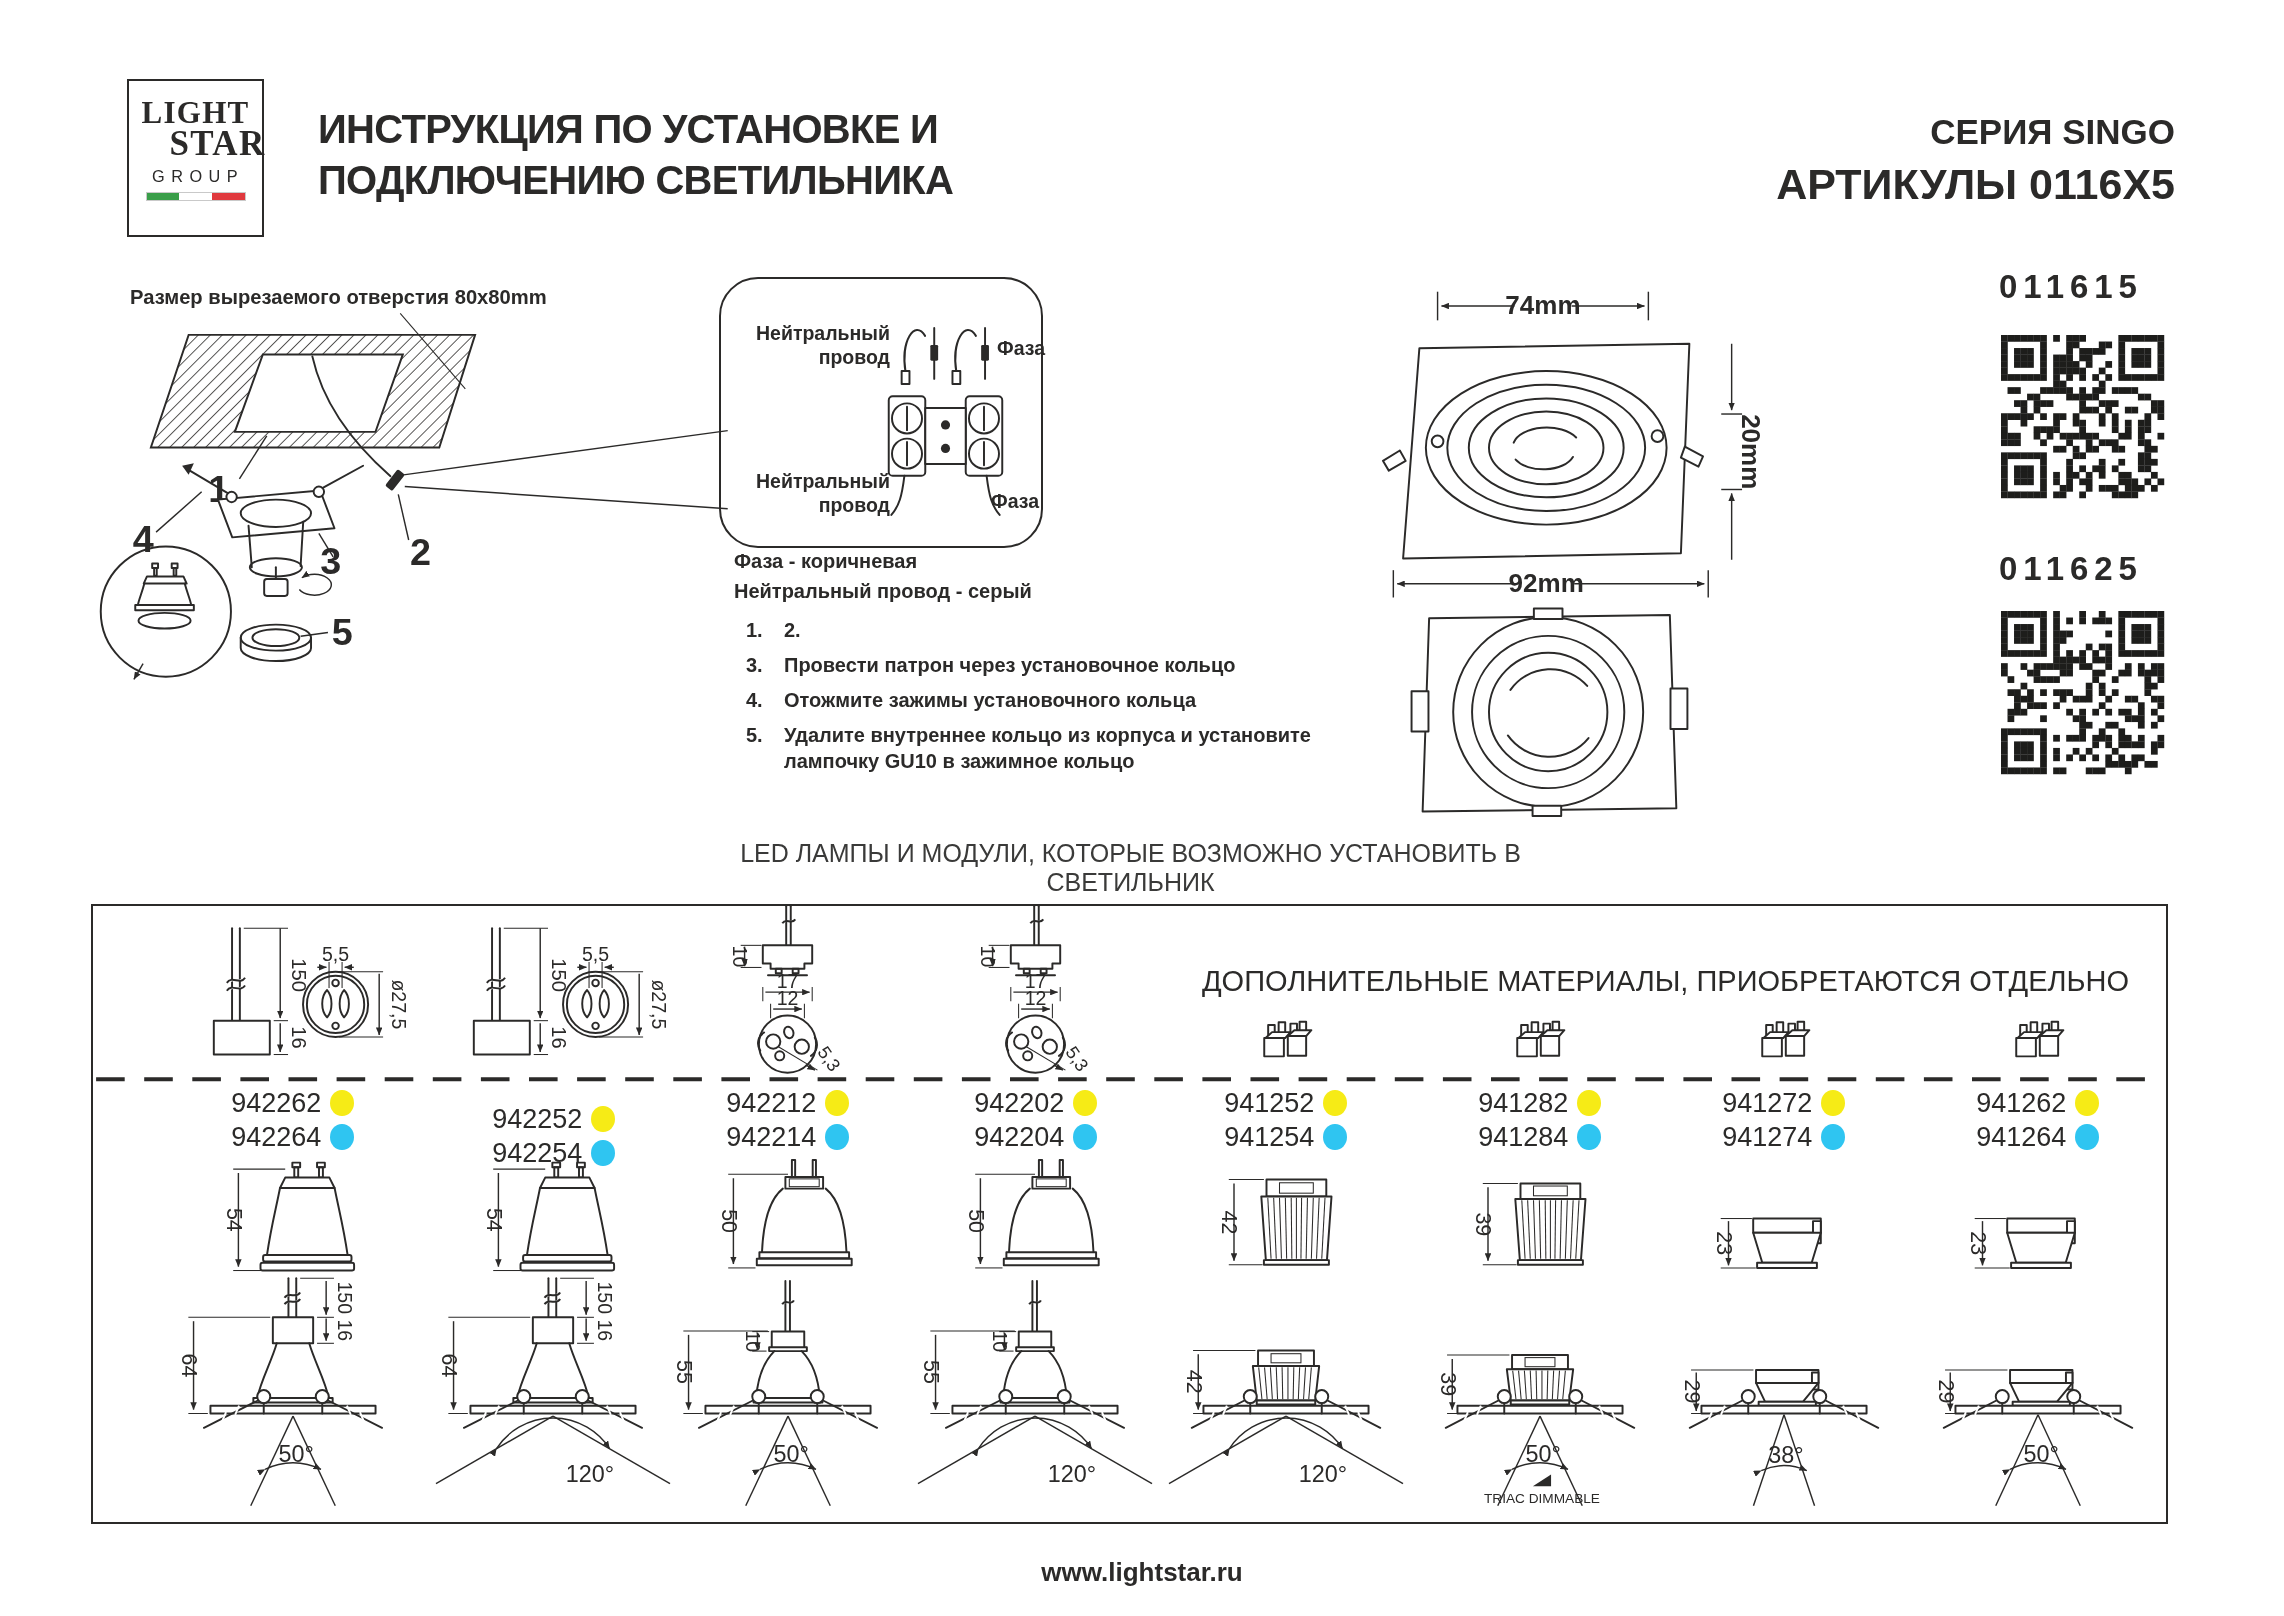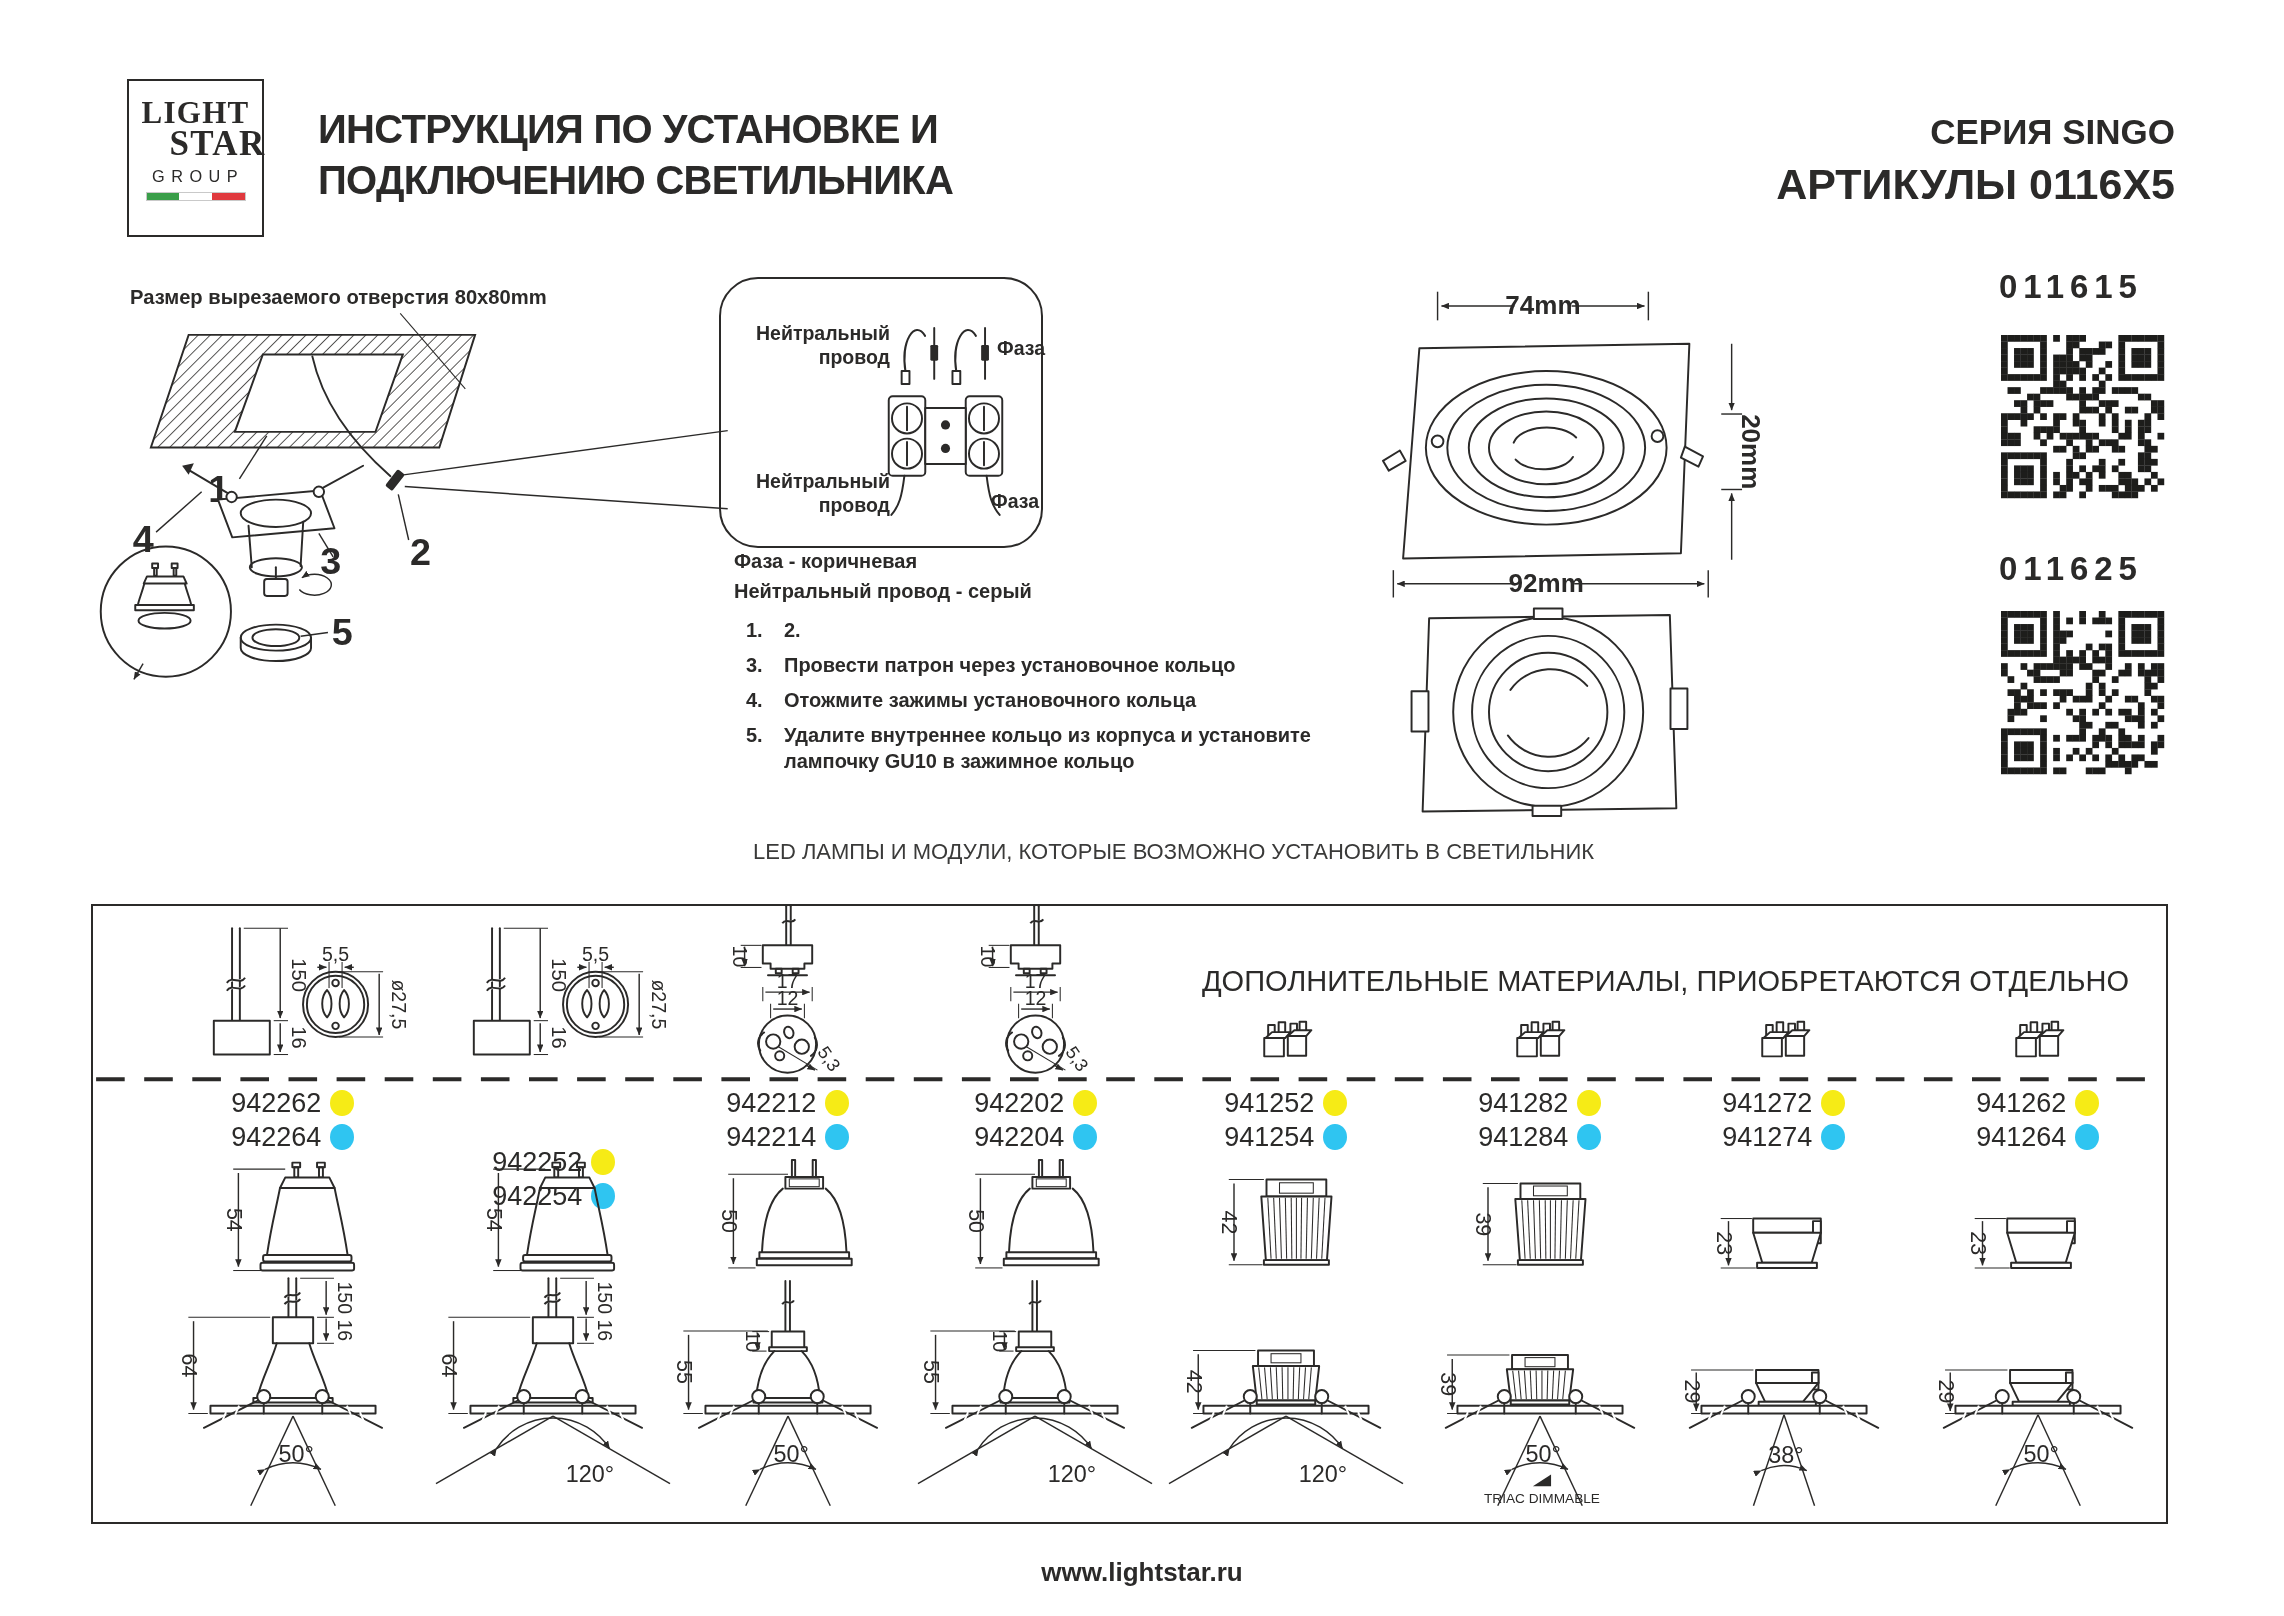--- a/index.html
+++ b/index.html
@@ -25,21 +25,21 @@
   .flag div{flex:1;height:100%;}
   .doc-title{left:318px;top:104px;font-size:40px;font-weight:bold;line-height:1.27;letter-spacing:-0.7px;}
   .series{right:109px;top:112px;font-size:35px;font-weight:bold;text-align:right;}
   .articles-title{right:109px;top:160px;font-size:43px;font-weight:bold;text-align:right;}
   .callout{left:719px;top:277px;width:320px;height:267px;border:2.3px solid #2b2a29;border-radius:39px;}
   .wire-label{font-size:19.5px;font-weight:bold;line-height:1.25;}
   .color-note{font-size:20px;font-weight:bold;}
   .steps{left:746px;top:617px;width:599px;display:grid;grid-template-columns:38px 1fr;row-gap:8.5px;
     font-size:20px;font-weight:bold;line-height:1.32;}
   .qr-label{font-size:33px;font-weight:bold;letter-spacing:5.9px;}
-  .section-title{left:698px;top:839px;width:951px;text-align:center;font-size:22px;color:#3a3a39;}
+  .section-title{left:655px;top:839px;width:951px;text-align:center;font-size:25px;color:#3a3a39;}
   .big-box{left:91px;top:904px;width:2073px;height:616px;border:2.6px solid #2b2a29;}
   .extra-title{left:1177px;top:965px;width:977px;text-align:center;font-size:29px;color:#2b2a29;}
   .art-block{width:221px;display:flex;flex-direction:column;align-items:center;}
   .art-row{display:flex;align-items:center;justify-content:center;gap:9px;height:34px;}
   .art-code{font-size:27px;}
   .dot{width:23.4px;height:26px;border-radius:50%;display:inline-block;}
   .footer-url{left:0;top:1557px;width:2284px;text-align:center;font-size:26px;font-weight:bold;}
 </style>
 </head>
 <body>
@@ -978,21 +978,21 @@
 <div class="abs art-block" style="left:182px;top:1086px">
   <div class="art-row">
       <span class="art-code">942262</span>
       <span class="dot" style="background: rgb(246, 235, 22);"></span>
     </div>
   <div class="art-row">
       <span class="art-code">942264</span>
       <span class="dot" style="background: rgb(47, 197, 241);"></span>
     </div>
 </div>
-<div class="abs art-block" style="left:443px;top:1145px">
+<div class="abs art-block" style="left:443px;top:1102px">
   <div class="art-row">
       <span class="art-code">942252</span>
       <span class="dot" style="background: rgb(246, 235, 22);"></span>
     </div>
   <div class="art-row">
       <span class="art-code">942254</span>
       <span class="dot" style="background: rgb(47, 197, 241);"></span>
     </div>
 </div>
 <div class="abs art-block" style="left:677px;top:1086px">

